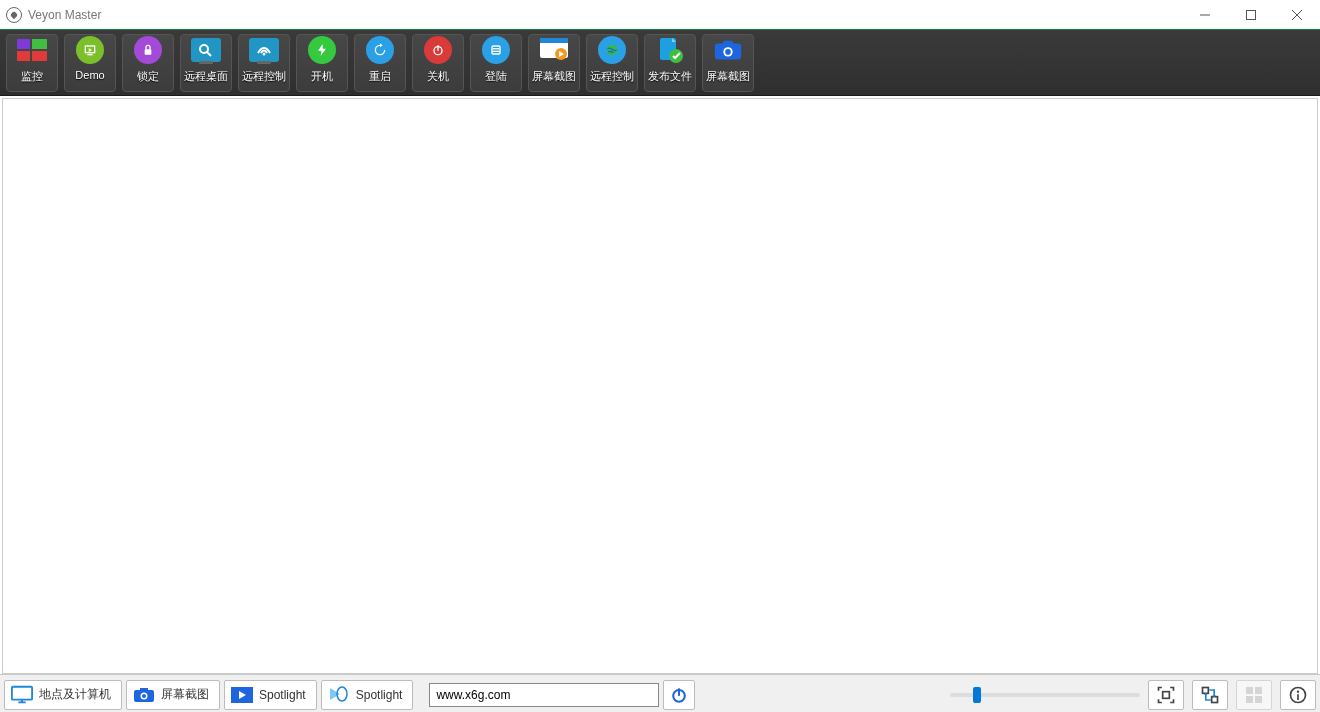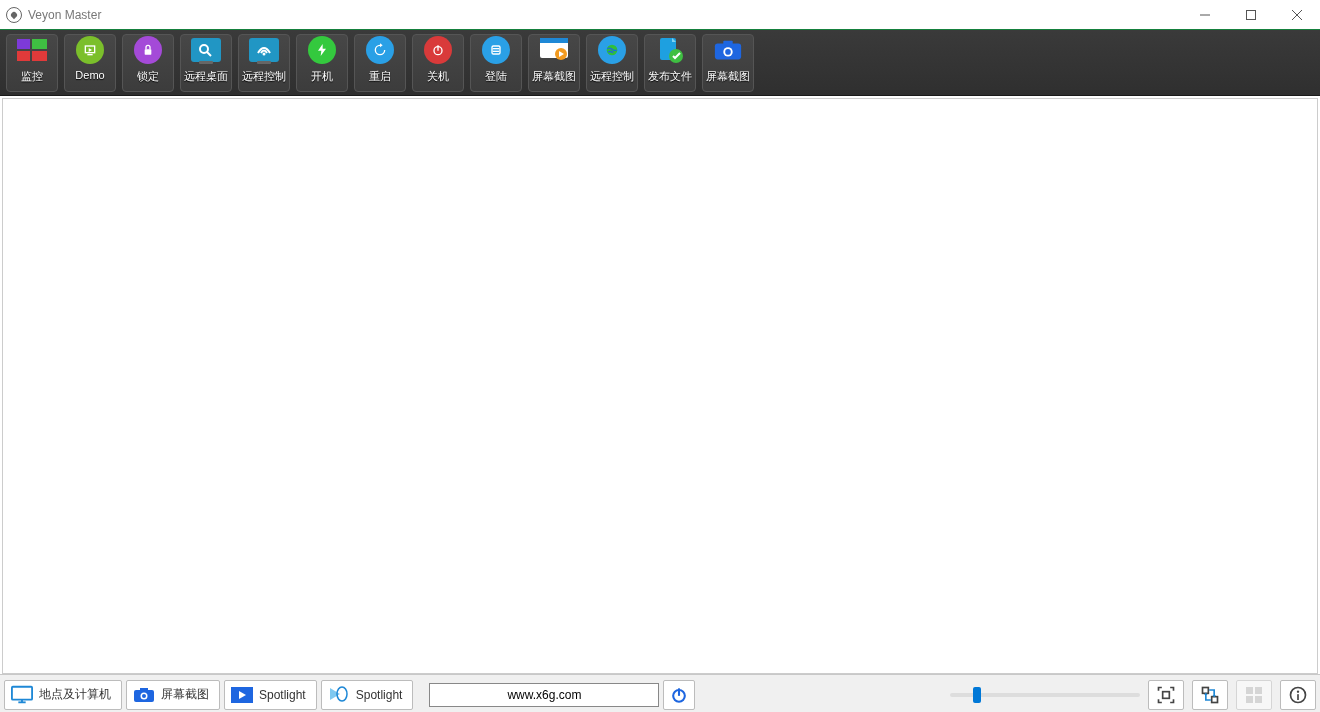--- a/index.html
+++ b/index.html
@@ -76,21 +76,21 @@
 }
 .bottom-btn {
   height: 30px; padding: 0 10px 0 6px;
   background: #fff; border: 1px solid #bcbcbc; border-radius: 2px;
   display:flex; align-items:center; gap:6px; font-size: 12px; color:#333;
   cursor: pointer;
 }
 .bottom-btn .bi { width:22px; height:18px; display:flex; align-items:center; justify-content:center; }
 .url-input {
   width: 230px; height: 24px; padding: 0 6px; font-size: 12px;
-  border: 1px solid #888; background:#fff;text-align:center;
+  border: 1px solid #888; background:#fff;
 }
 .pow-btn {
   width: 32px; height: 30px; background:#fff; border:1px solid #bcbcbc; border-radius:2px;
   display:flex; align-items:center; justify-content:center; cursor:pointer;
 }
 .bottom-sep { flex: 1; }
 .slider-wrap { width: 190px; height: 20px; display:flex; align-items:center; position:relative; }
 .slider-track { flex:1; height:4px; background:#ddd; border-radius:2px; position:relative; }
 .slider-thumb { position:absolute; top:-6px; left:12%; width:8px; height:16px; background:#0078d7; border-radius:2px; }
 .icon-btn {

